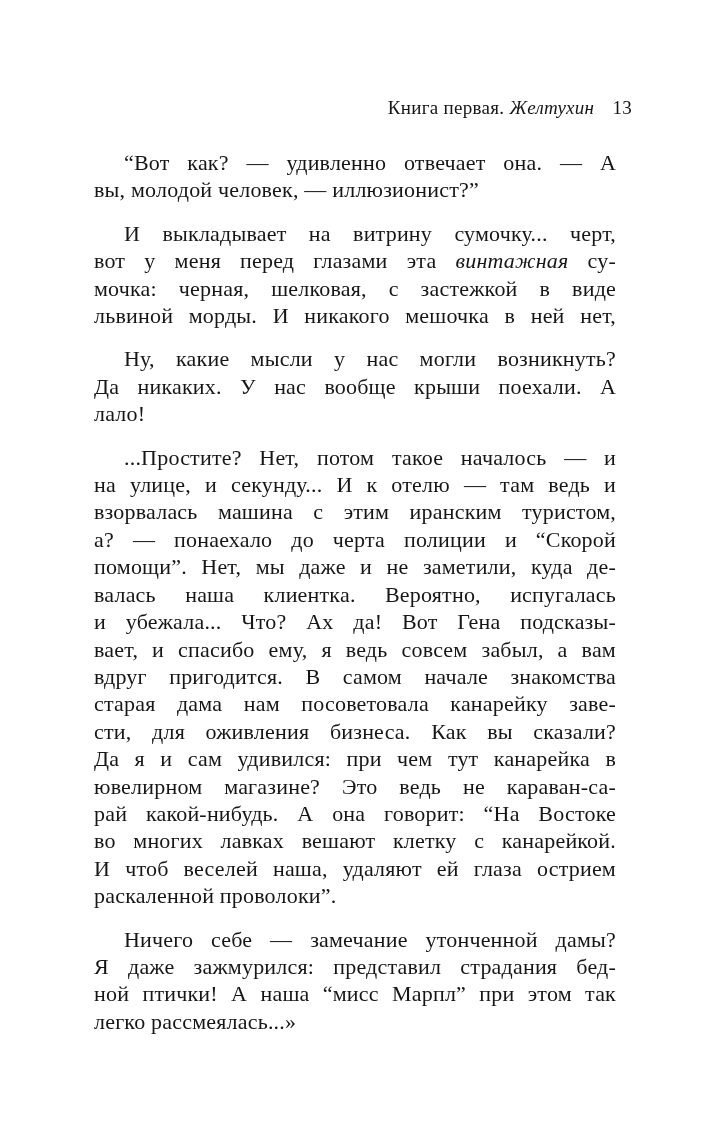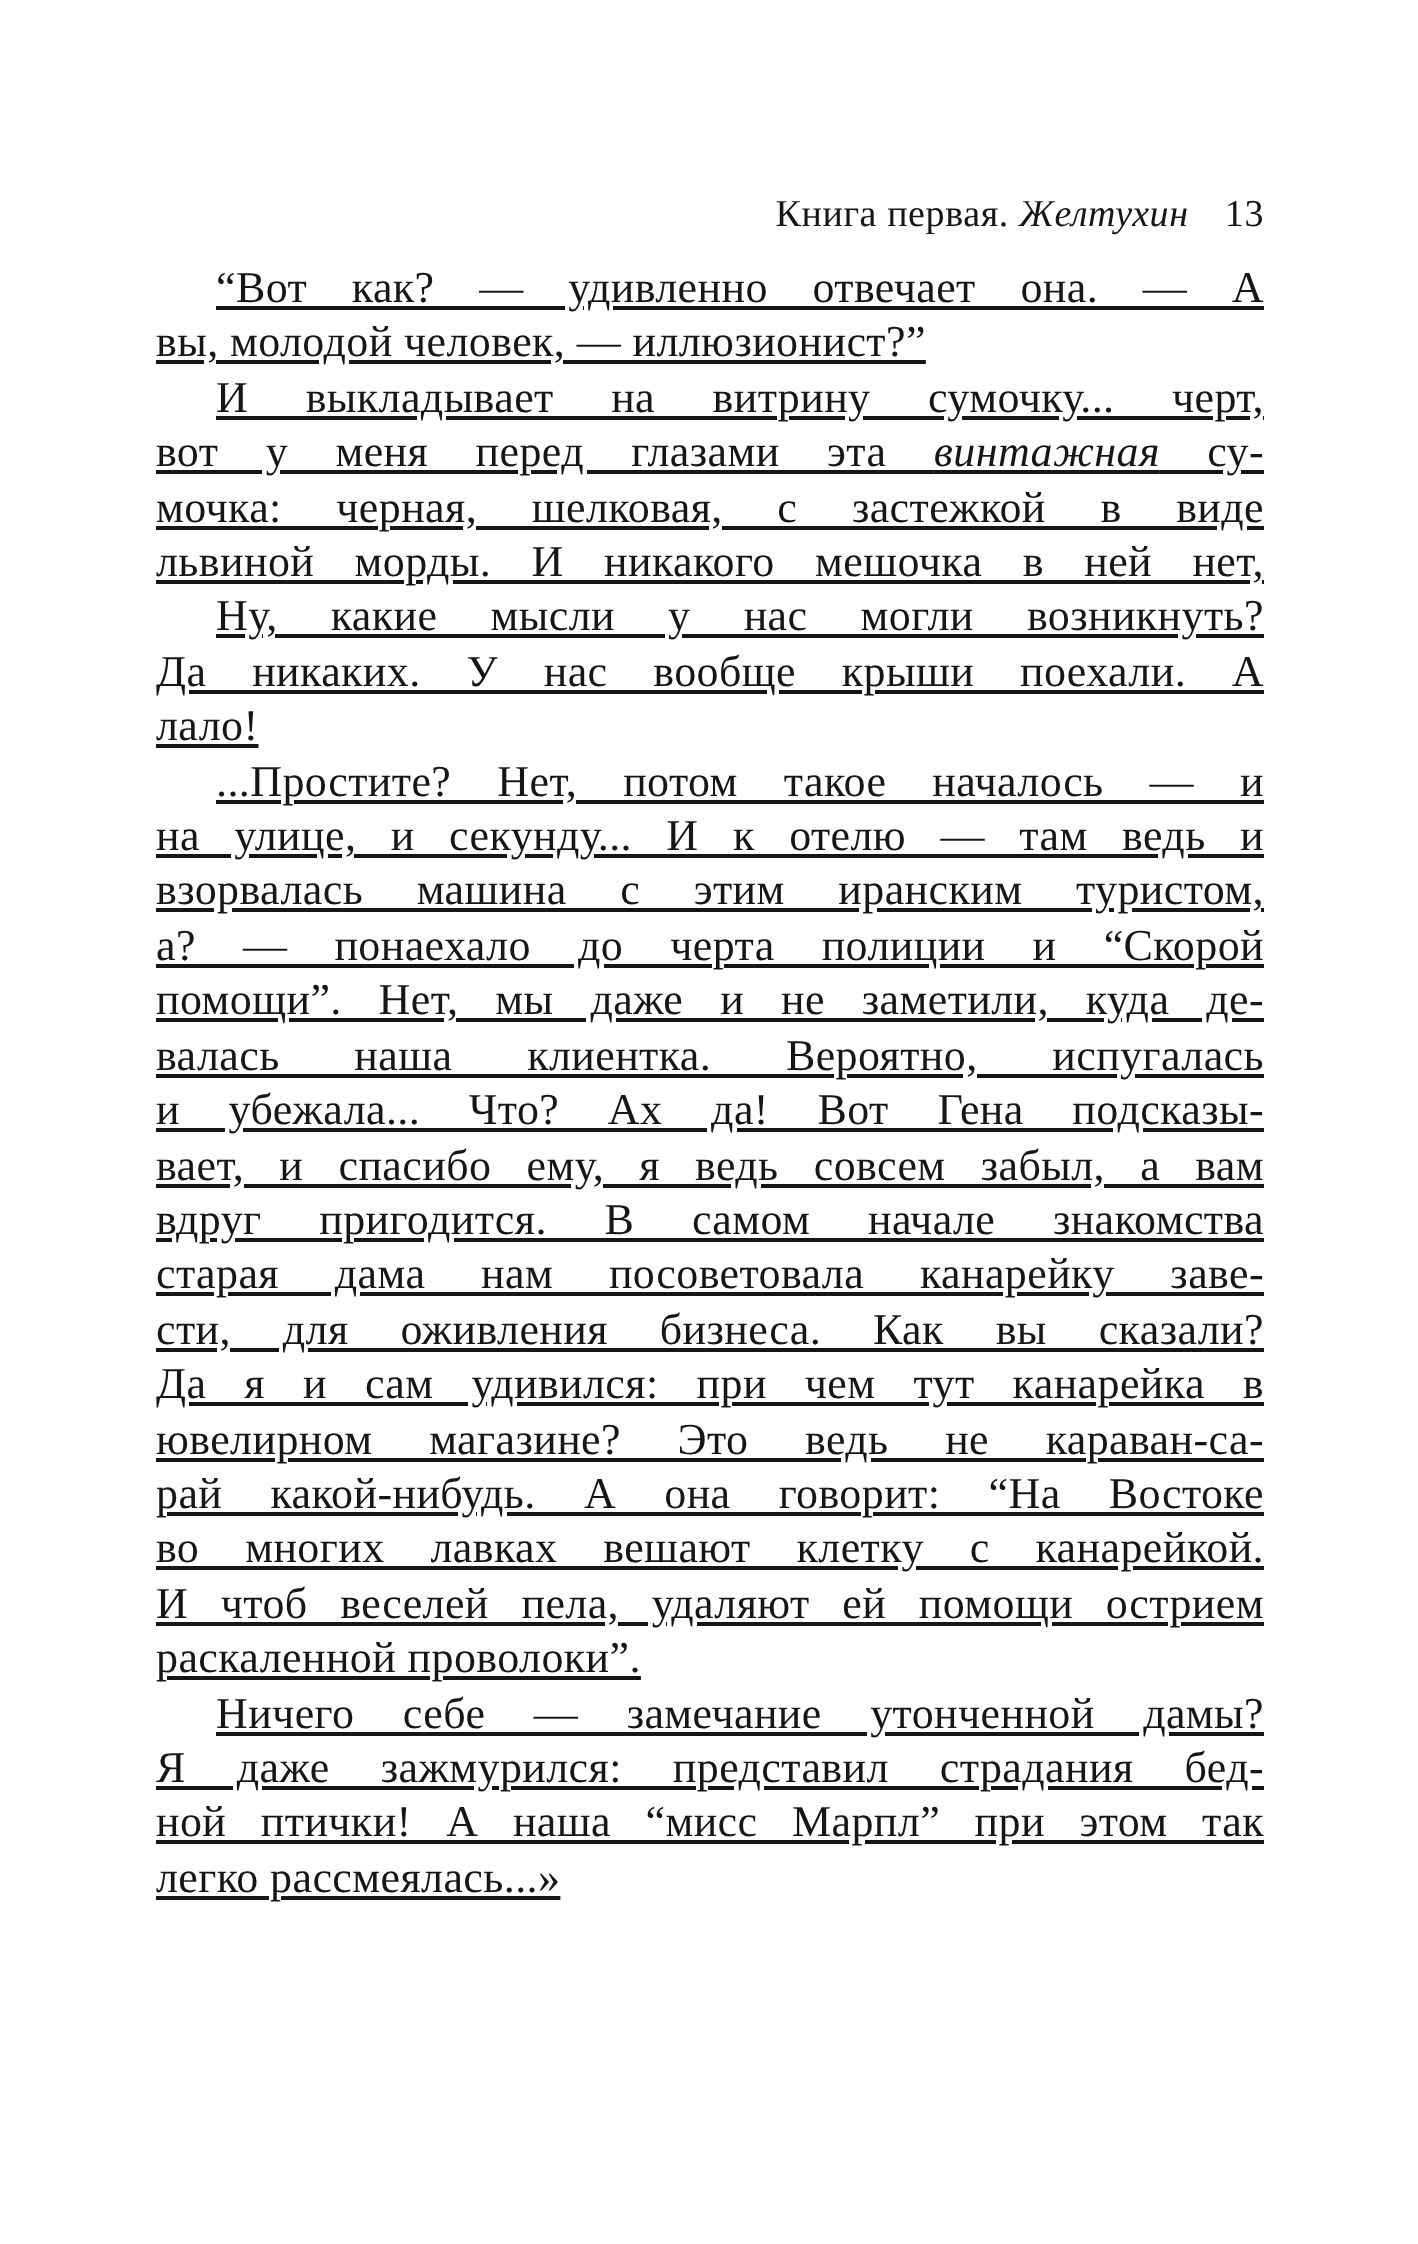--- a/index.html
+++ b/index.html
@@ -19,29 +19,28 @@
   .text-block {
     position: absolute;
     left: 78px;
     top: 97px;
     width: 554px;
   }
   .running-header {
     font-size: 19px;
     line-height: 21px;
     text-align: right;
-    margin-bottom: 12px;
+    margin-bottom: 31px;
     letter-spacing: 0.3px;
   }
   .running-header .page-number {
     margin-left: 13px;
   }
   .paragraph {
-    margin: 0;
-    text-decoration: underline;
+    margin: 16px;
   }
   .line {
     font-size: 22px;
     line-height: 27.4px;
     letter-spacing: 0.2px;
     text-align: justify;
     text-align-last: justify;
     white-space: normal;
   }
   .line.last {
@@ -94,21 +93,21 @@
       <div class="line">валась наша клиентка. Вероятно, испугалась</div>
       <div class="line">и убежала... Что? Ах да! Вот Гена подсказы-</div>
       <div class="line">вает, и спасибо ему, я ведь совсем забыл, а вам</div>
       <div class="line">вдруг пригодится. В самом начале знакомства</div>
       <div class="line">старая дама нам посоветовала канарейку заве-</div>
       <div class="line">сти, для оживления бизнеса. Как вы сказали?</div>
       <div class="line">Да я и сам удивился: при чем тут канарейка в</div>
       <div class="line">ювелирном магазине? Это ведь не караван-са-</div>
       <div class="line">рай какой-нибудь. А она говорит: “На Востоке</div>
       <div class="line">во многих лавках вешают клетку с канарейкой.</div>
-      <div class="line">И чтоб веселей пела, удаляют ей помощи острием</div>
+      <div class="line">И чтоб веселей наша, удаляют ей глаза острием</div>
       <div class="line last">раскаленной проволоки”.</div>
     </div>
 
     <div class="paragraph">
       <div class="line indent">Ничего себе — замечание утонченной дамы?</div>
       <div class="line">Я даже зажмурился: представил страдания бед-</div>
       <div class="line">ной птички! А наша “мисс Марпл” при этом так</div>
       <div class="line last">легко рассмеялась...»</div>
     </div>
 

